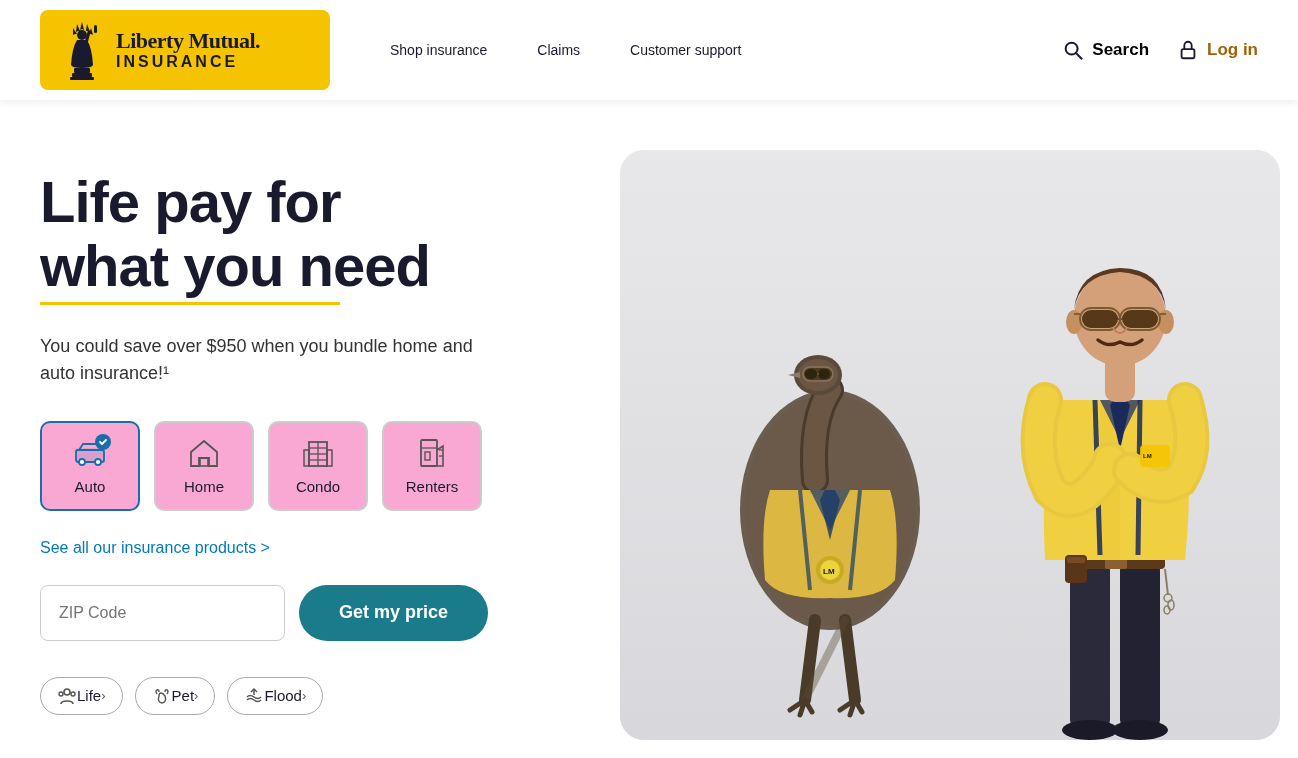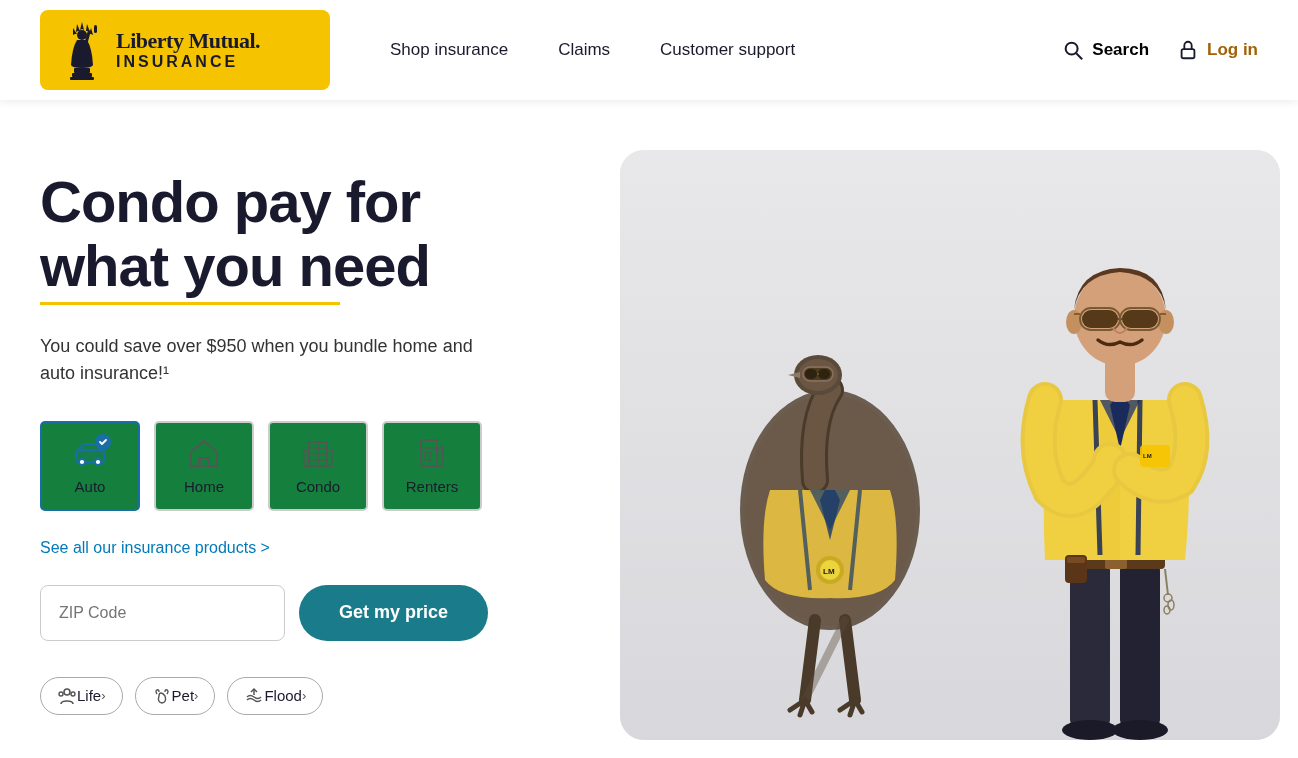--- a/index.html
+++ b/index.html
@@ -52,21 +52,21 @@
     }
 
     .nav {
       display: flex;
       align-items: center;
       gap: 50px;
       margin-left: 60px;
       flex: 1;
     }
     .nav-item {
-      font-size: 17px;
+      font-size: 14px;
       color: #1a1a2e;
       cursor: pointer;
       font-weight: 400;
       white-space: nowrap;
     }
 
     .header-actions {
       display: flex;
       align-items: center;
       gap: 28px;
@@ -147,24 +147,24 @@
       margin-bottom: 28px;
     }
     .ins-tab {
       display: flex;
       flex-direction: column;
       align-items: center;
       justify-content: center;
       width: 100px;
       height: 90px;
       border: 2px solid #ccc;
-      border-radius: 5px;
+      border-radius: 10px;
       cursor: pointer;
       gap: 8px;
-      background: #15803d;
+      background: #f9a8d4;
       transition: border-color 0.2s;
     }
     .ins-tab.active {
       border: 2.5px solid #1a6ea8;
     }
     .ins-tab-icon {
       width: 34px;
       height: 34px;
       position: relative;
     }
@@ -334,21 +334,21 @@
       </svg>
       <span>Log in</span>
     </button>
   </div>
 </header>
 
 <main class="main">
 
   <div class="left-side">
     <h1 class="hero-headline">
-      <span>Condo pay for</span><br>
+      <span>Life pay for</span><br>
       <span>what you need</span>
     </h1>
     <div class="hero-underline"></div>
     <p class="hero-sub">You could save over $950 when you bundle home and auto insurance!¹</p>
 
     
     <div class="insurance-tabs">
 
       <div class="ins-tab active">
         <div class="ins-tab-icon">

